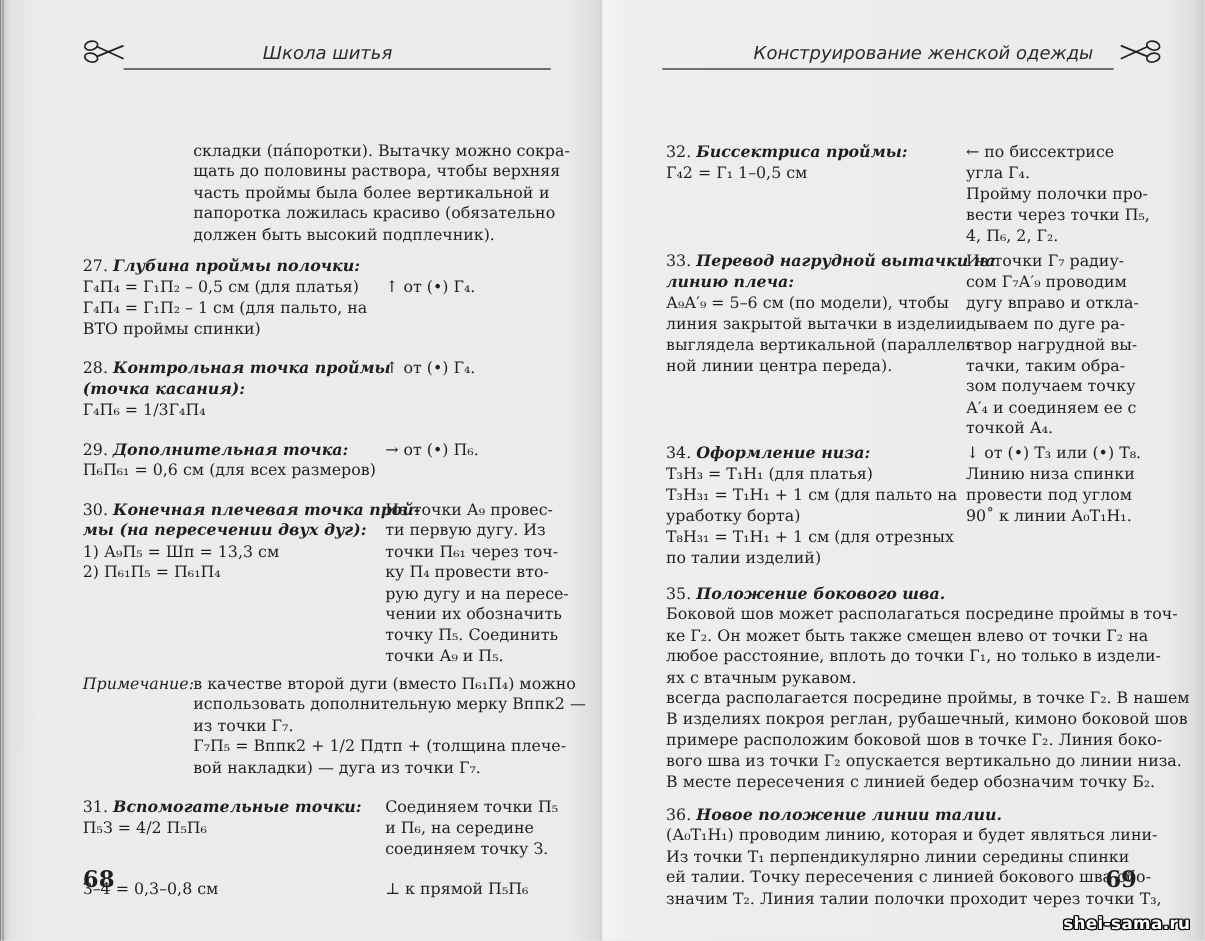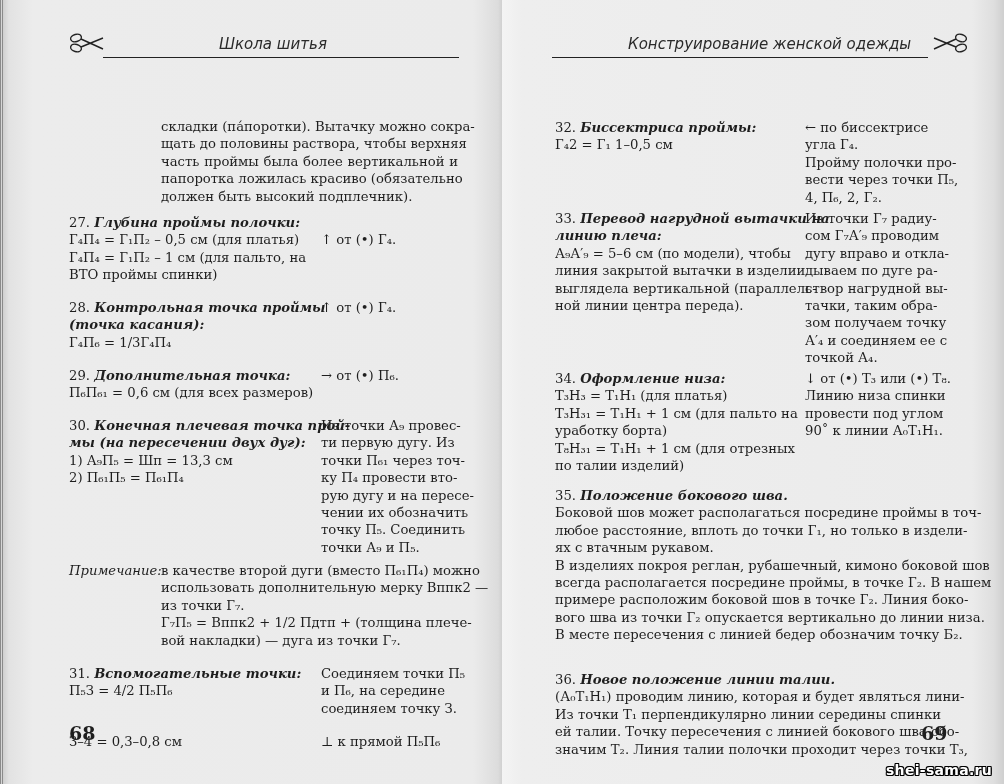--- a/index.html
+++ b/index.html
@@ -197,24 +197,25 @@
     <div class="txt" style="left:303px;top:326px;width:135px;">
       <span class="line">↓ от (•) Т₃ или (•) Т₈.</span>
       <span class="line">Линию низа спинки</span>
       <span class="line">провести под углом</span>
       <span class="line">90˚ к линии А₀Т₁Н₁.</span>
     </div>
 
     <div class="txt" style="left:53px;top:443px;width:387px;">
       <span class="line"><span>35. </span><span class="hd">Положение бокового шва.</span></span>
       <span class="line">Боковой шов может располагаться посредине проймы в точ-</span>
+      <span class="line">ке Г₂. Он может быть также смещен влево от точки Г₂ на</span>
       <span class="line">любое расстояние, вплоть до точки Г₁, но только в издели-</span>
       <span class="line">ях с втачным рукавом.</span>
+      <span class="line">всегда располагается посредине проймы, в точке Г₂. В нашем</span>
       <span class="line">В изделиях покроя реглан, рубашечный, кимоно боковой шов</span>
-      <span class="line">всегда располагается посредине проймы, в точке Г₂. В нашем</span>
       <span class="line">примере расположим боковой шов в точке Г₂. Линия боко-</span>
       <span class="line">вого шва из точки Г₂ опускается вертикально до линии низа.</span>
       <span class="line">В месте пересечения с линией бедер обозначим точку Б₂.</span>
     </div>
 
     <div class="txt" style="left:53px;top:627px;width:387px;">
       <span class="line"><span>36. </span><span class="hd">Новое положение линии талии.</span></span>
       <span class="line">(А₀Т₁Н₁) проводим линию, которая и будет являться лини-</span>
       <span class="line">Из точки Т₁ перпендикулярно линии середины спинки</span>
       <span class="line">ей талии. Точку пересечения с линией бокового шва обо-</span>

